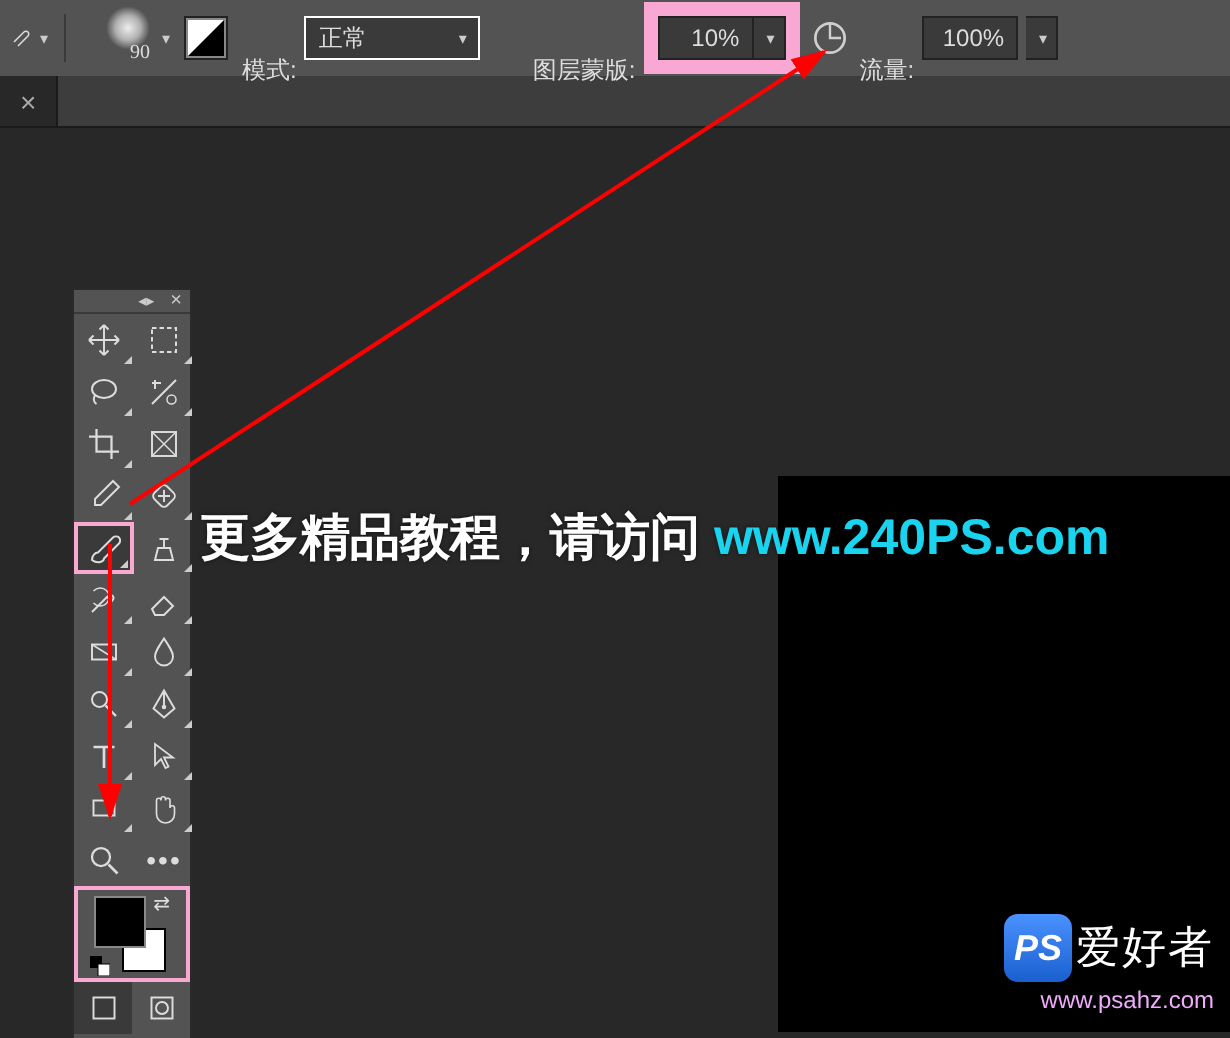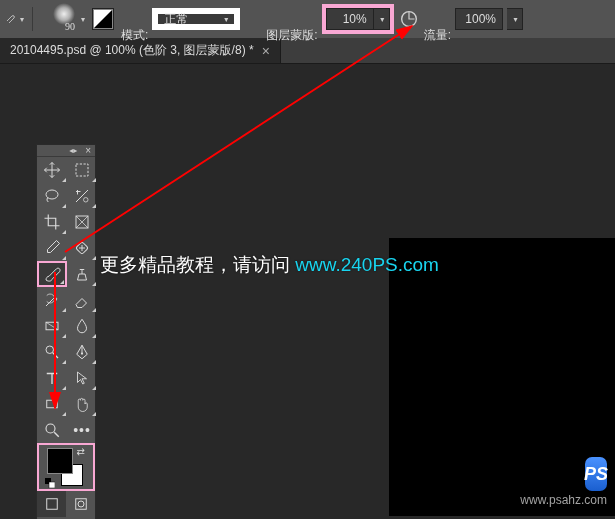--- a/index.html
+++ b/index.html
@@ -48,34 +48,34 @@
     width: 22px; height: 22px; position: relative;
     background: linear-gradient(135deg, #fff 49%, #000 51%);
     border: 1px solid #222;
   }
   .swatch-inner::after {
     content: ""; position: absolute; left: 0; top: 0; right: 0; bottom: 0;
     border: 1px solid #888; pointer-events: none;
   }
   .label { color: #ddd; font-size: 12px; margin-top: 32px; }
   .select {
-    background: #3a3a3a; border: 6px solid #ffffff; height: 22px;
+    background: #3a3a3a; border: 1px solid #ffffff; height: 22px;
     min-width: 88px; display: flex; align-items: center; justify-content: space-between;
     padding: 0 6px; color: #ddd;
   }
   .num-field {
     background: #3a3a3a; border: 1px solid #222; height: 22px;
     width: 48px; display: flex; align-items: center; justify-content: flex-end;
     padding: 0 6px; color: #ddd;
   }
   .dd-btn {
     width: 16px; height: 22px; background: #3a3a3a; border: 1px solid #222; border-left: none;
     display: flex; align-items: center; justify-content: center;
   }
-  .red-box { border: 4px solid #f9a8d4; }
+  .red-box { border: 7px solid #f9a8d4; }
   .icon-slot { width: 22px; height: 22px; display: flex; align-items: center; justify-content: center; }
   .airbrush svg, .pressure svg { opacity: 0.9; }
 
   
   .tab-bar {
     height: 26px; background: #3d3d3d;
     display: flex; align-items: stretch;
     border-bottom: 1px solid #1a1a1a;
   }
   .doc-tab {
@@ -129,47 +129,47 @@
   .bg-sq { position: absolute; right: 4px; bottom: 2px; width: 22px; height: 22px; background: #fff; border: 1px solid #000; }
   .fg-sq { position: absolute; left: 2px; top: 2px; width: 26px; height: 26px; background: #000; border: 1px solid #888; }
   .swap-ic { position: absolute; top: 0; right: 2px; font-size: 10px; color: #ddd; }
   .def-ic { position: absolute; bottom: 0; left: 0; width: 10px; height: 10px; }
   .mask-row { height: 30px; display: flex; }
   .mask-row .tool-cell { width: 30px; }
 
   
   .overlay-text {
     position: absolute; left: 100px; top: 252px;
-    font-size: 19px; font-weight: normal;
+    font-size: 25px; font-weight: bold;
     white-space: nowrap;
     z-index: 5;
     text-shadow: 0 0 2px rgba(0,0,0,0.6);
   }
   .overlay-text .white { color: #fff; }
   .overlay-text .cyan { color: #19d4ef; }
 
   
   .wm-logo {
     position: absolute; right: 8px; bottom: 28px;
     display: flex; align-items: center; gap: 2px; z-index: 6;
   }
   .wm-ps {
-    width: 22px; height: 34px; border-radius: 7px;
+    width: 34px; height: 34px; border-radius: 7px;
     background: linear-gradient(#4a92ff, #1a5fcf);
     color: #fff; font-weight: bold; font-size: 18px; font-style: italic;
     display: flex; align-items: center; justify-content: center;
     box-shadow: 0 1px 3px rgba(0,0,0,0.6);
   }
   .wm-txt {
     color: #fff; font-size: 22px; font-family: "STKaiti","KaiTi",serif;
     text-shadow: 1px 1px 2px rgba(0,0,0,0.8); letter-spacing: 1px;
   }
   .wm-url {
     position: absolute; right: 8px; bottom: 12px;
-    color: #a3a3a3; font-size: 12px; z-index: 6;
+    color: #f0abfc; font-size: 12px; z-index: 6;
     text-shadow: 1px 1px 1px rgba(0,0,0,0.8);
     margin-left: 44px;
   }
 
   
   .arrows-svg { position: absolute; left: 0; top: 0; width: 615px; height: 519px; z-index: 4; pointer-events: none; }
 </style>
 </head>
 <body>
 
@@ -221,21 +221,20 @@
   <div class="num-field">
     <span>100%</span>
   </div>
   <div class="dd-btn">
     <span class="dd-arrow">▾</span>
   </div>
 </div>
 
 <div class="tab-bar">
   <div class="doc-tab">
-    <span>20104495.psd @ 100% (色阶 3, 图层蒙版/8) *</span>
     <span class="tab-close">×</span>
   </div>
 </div>
 
 <div class="canvas-area">
   <div class="black-canvas"></div>
 </div>
 
 <div class="tools-panel">
   <div class="tools-head">
@@ -416,14 +415,15 @@
     <marker id="ah" markerWidth="10" markerHeight="10" refX="8" refY="3" orient="auto">
       <path d="M0,0 L9,3 L0,6 Z" fill="#ff0000"></path>
     </marker>
   </defs>
   <line x1="65" y1="252" x2="412" y2="26" stroke="#ff0000" stroke-width="2" marker-end="url(#ah)"></line>
   <line x1="55" y1="272" x2="55" y2="408" stroke="#ff0000" stroke-width="2" marker-end="url(#ah)"></line>
 </svg>
 
 <div class="wm-logo">
   <div class="wm-ps">PS</div>
+  <span class="wm-txt">爱好者</span>
 </div>
 <div class="wm-url">www.psahz.com</div>
 
 </body></html>

